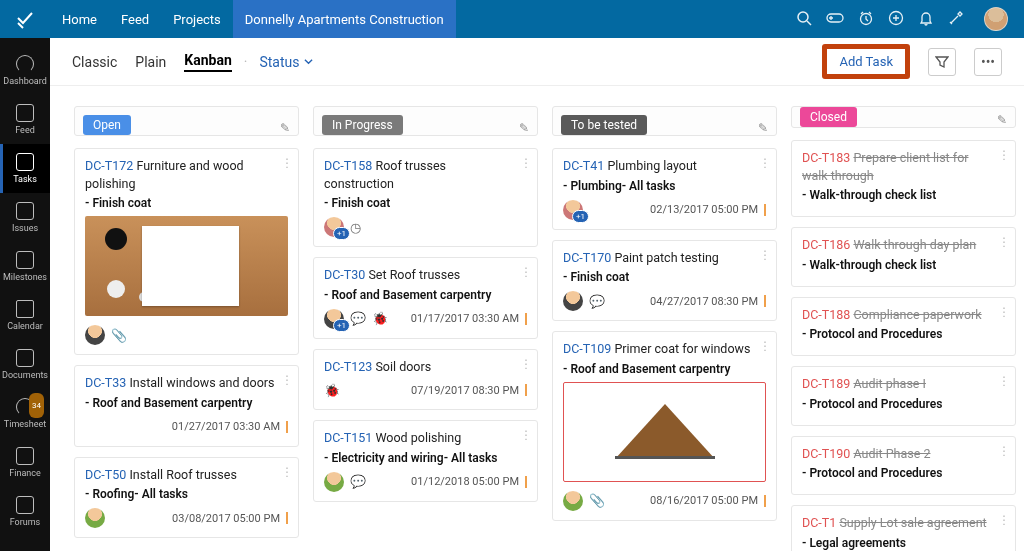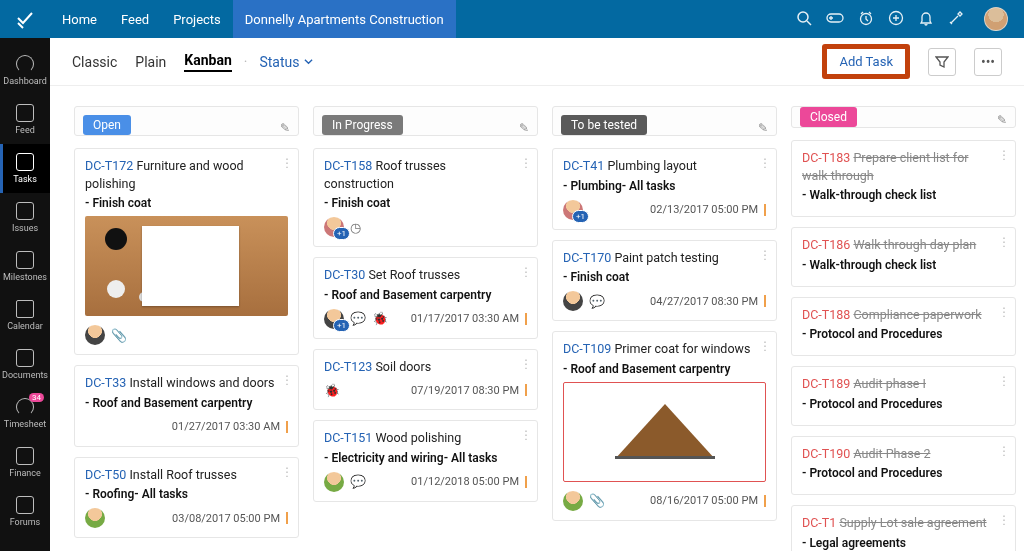--- a/index.html
+++ b/index.html
@@ -17,21 +17,21 @@
 .topbar .avatar { width:24px; height:24px; border-radius:50%; background: radial-gradient(circle at 50% 30%, #f3c89a 0 40%, #e7a66f 41% 100%); border:1px solid rgba(255,255,255,.6); margin-left:6px;}
 
 
 .rail { position:absolute; top:38px; left:0; bottom:0; width:50px; background:#111; color:#bdbdbd; display:flex; flex-direction:column; align-items:center; padding-top:8px; font-size:9px; }
 .rail .item { width:50px; display:flex; flex-direction:column; align-items:center; gap:3px; padding:9px 0; cursor:pointer; position:relative;}
 .rail .item.active { background:#000; color:#fff; }
 .rail .item.active::before { content:""; position:absolute; left:0; top:0; bottom:0; width:3px; background:#2563b4; }
 .rail .ico { width:18px; height:18px; border:1.5px solid currentColor; border-radius:3px; }
 .rail .ico.speed { border-radius:50%; border-bottom-color:transparent; }
 .rail .ico.cal { border-radius:2px; }
-.rail .badge { position:absolute; top:4px; right:6px; background:#ec4899; color:#fff; font-size:8px; padding:0 3px; border-radius:6px; }
+.rail .badge { position:absolute; top:4px; right:6px; background:#a16207; color:#fff; font-size:8px; padding:8px 3px; border-radius:6px; }
 .rail .lbl { font-size:9px; }
 
 
 .content { position:absolute; left:50px; top:38px; right:0; bottom:0; background:#fff; overflow:hidden; }
 .viewbar { height:48px; display:flex; align-items:center; padding:0 22px; gap:18px; border-bottom:1px solid #eee; font-size:14px; color:#333; }
 .viewbar .view.active { color:#000; border-bottom:2px solid #000; padding-bottom:2px; font-weight:700;}
 .viewbar .dot { color:#bbb; margin:0 -6px; }
 .viewbar .status { color:#2563b4; cursor:pointer; display:flex; align-items:center; gap:4px; }
 .viewbar .spacer { flex:1; }
 .viewbar .addtask { border:5px solid #c2410c; color:#2563b4; background:#fff; padding:5px 12px; border-radius:3px; font-size:13px; cursor:pointer; }

